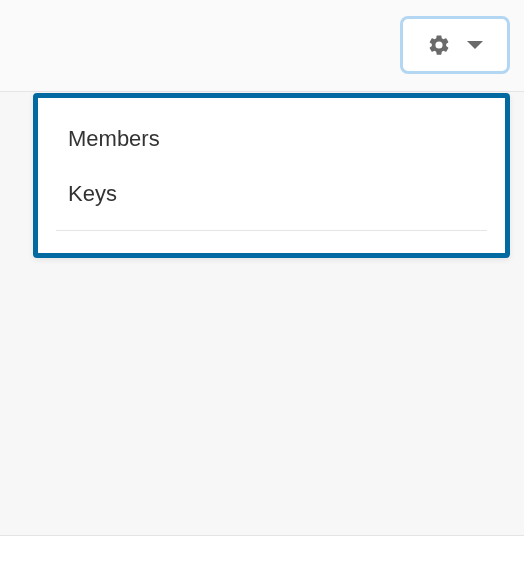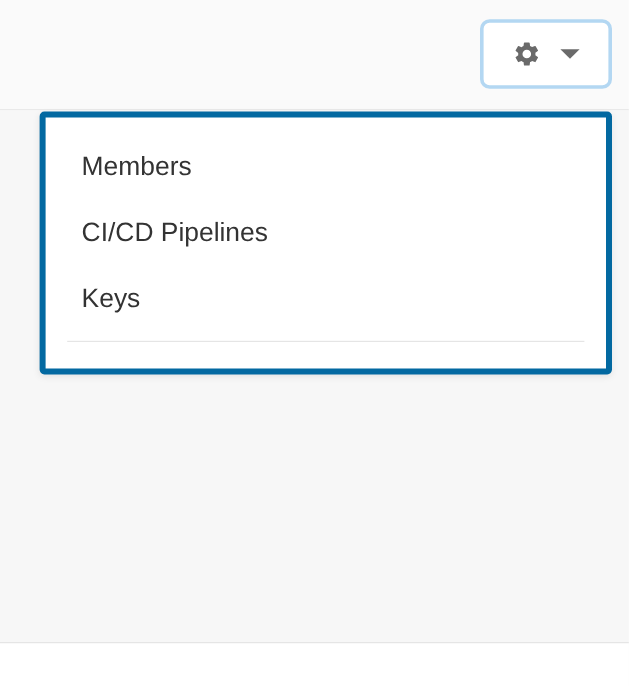--- a/index.html
+++ b/index.html
@@ -94,16 +94,15 @@
       </svg>
     </span>
     <span class="caret-down"></span>
   </div>
 </div>
 
 <div class="content-area"></div>
 
 <div class="dropdown">
   <div class="menu-item">Members</div>
-  <div class="menu-item">CI/CD Pipelines</div>
   <div class="menu-item">Keys</div>
   <div class="divider"></div>
 </div>
 
 </body></html>

